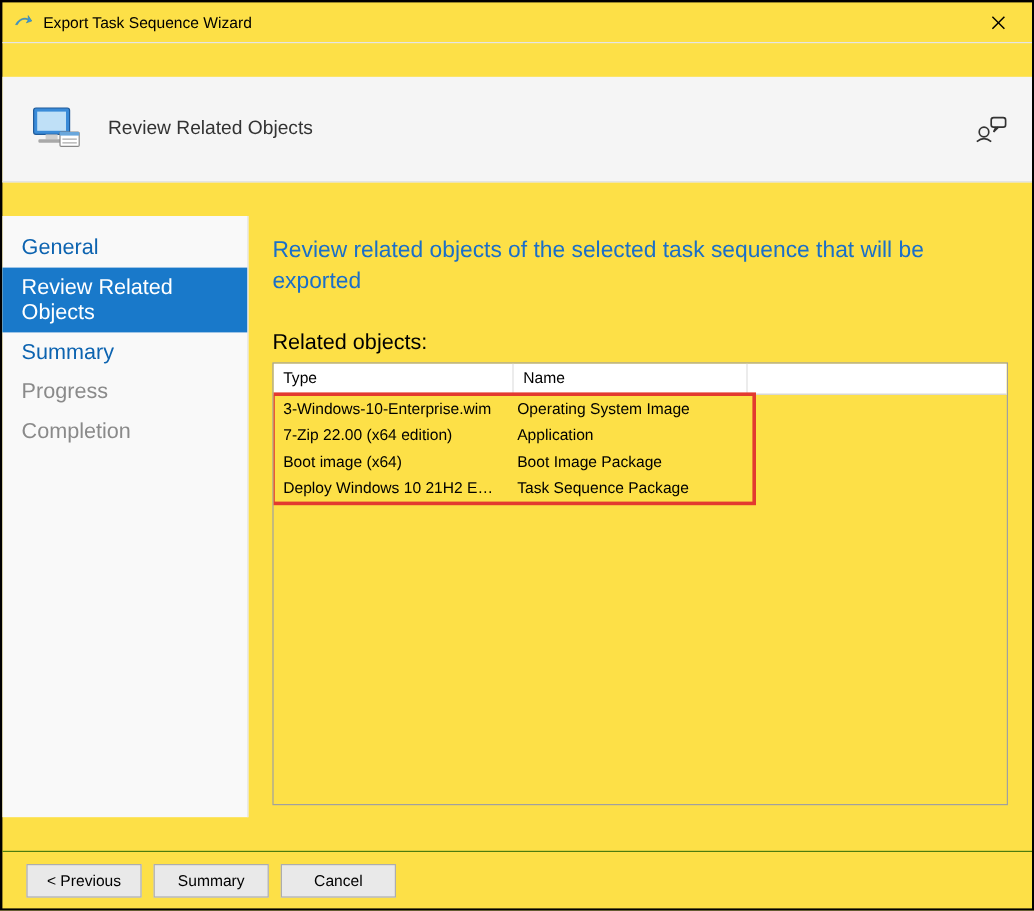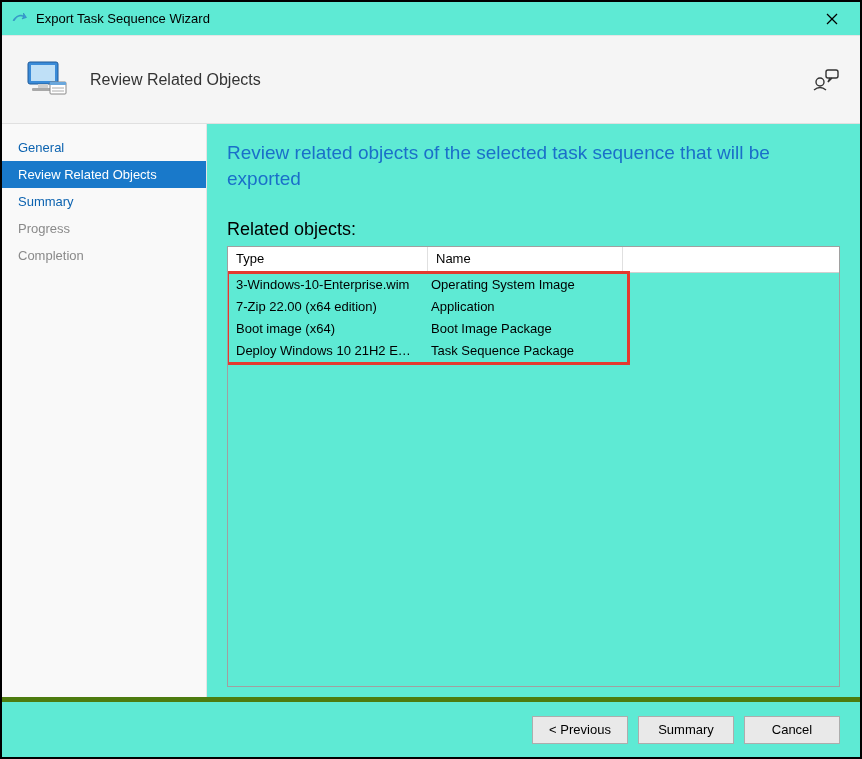--- a/index.html
+++ b/index.html
@@ -9,21 +9,22 @@
     font-size: 13px;
     background: #fff;
     color: #000;
   }
   .window {
     width: 862px;
     height: 759px;
     border: 2px solid #000;
     display: flex;
     flex-direction: column;
-    background: #5eead4;
+    background: #fde047;
+    gap: 28px;
   }
   .titlebar {
     height: 34px;
     display: flex;
     align-items: center;
     padding: 0 8px;
     border-bottom: 1px solid #e5e5e5;
   }
   .titlebar .icon-arrow {
     width: 18px;
@@ -76,21 +77,21 @@
     min-height: 0;
   }
   .sidebar {
     width: 205px;
     background: #f9f9f9;
     border-right: 1px solid #e5e5e5;
     padding-top: 10px;
   }
   .sidebar-item {
     padding: 6px 16px;
-    font-size: 13px;
+    font-size: 18px;
     color: #0c63b0;
     cursor: pointer;
   }
   .sidebar-item.active {
     background: #1979ca;
     color: #fff;
   }
   .sidebar-item.disabled {
     color: #8a8a8a;
     cursor: default;
@@ -156,27 +157,26 @@
   .td {
     padding: 10px 8px;
     font-size: 13px;
     overflow: hidden;
     text-overflow: ellipsis;
     white-space: nowrap;
   }
   .td.name { width: 195px; }
   .td.type { width: 220px; }
   .footer {
-    height: 60px;
-    display: flex;
-    align-items: center;
-    justify-content: flex-end;
+    height: 48px;
+    display: flex;
+    align-items: center;
     padding: 0 20px;
     gap: 10px;
-    border-top: 5px solid #4d7c0f;
+    border-top: 1px solid #4d7c0f;
   }
   .btn {
     min-width: 96px;
     height: 28px;
     border: 1px solid #adadad;
     background: #e9e9e9;
     font-size: 13px;
     cursor: pointer;
     display: flex;
     align-items: center;

